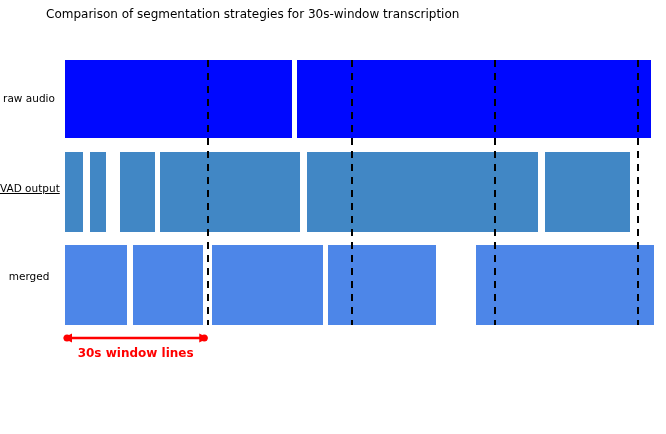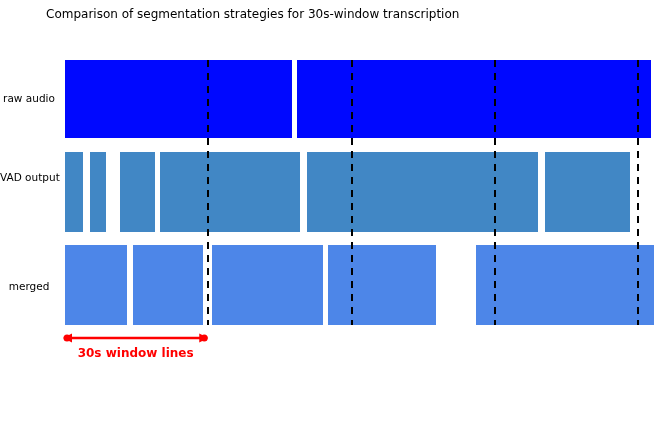--- a/index.html
+++ b/index.html
@@ -34,28 +34,28 @@
 </head>
 <body>
 
 <div class="canvas">
   <div class="title">Comparison of segmentation strategies for 30s-window transcription</div>
 
   <div id="plot">
       <div class="rowlabel" style="top: 92px;">raw audio</div>
       <div class="bar" style="left: 65px; width: 226.812px; top: 60px; height: 78px; background: rgb(0, 8, 255);"></div>
       <div class="bar" style="left: 297.065px; width: 353.827px; top: 60px; height: 78px; background: rgb(0, 8, 255);"></div>
-      <div class="rowlabel" style="top: 171px;">VAD output</div>
+      <div class="rowlabel" style="top: 182px; text-decoration: underline;">VAD output</div>
       <div class="bar" style="left: 65px; width: 18.145px; top: 152px; height: 80px; background: rgb(65, 135, 197);"></div>
       <div class="bar" style="left: 89.83px; width: 16.235px; top: 152px; height: 80px; background: rgb(65, 135, 197);"></div>
       <div class="bar" style="left: 119.912px; width: 34.8575px; top: 152px; height: 80px; background: rgb(65, 135, 197);"></div>
       <div class="bar" style="left: 160.022px; width: 139.907px; top: 152px; height: 80px; background: rgb(65, 135, 197);"></div>
       <div class="bar" style="left: 307.092px; width: 230.632px; top: 152px; height: 80px; background: rgb(65, 135, 197);"></div>
       <div class="bar" style="left: 544.888px; width: 84.995px; top: 152px; height: 80px; background: rgb(65, 135, 197);"></div>
-      <div class="rowlabel" style="top: 280px;">merged</div>
+      <div class="rowlabel" style="top: 270px;">merged</div>
       <div class="bar" style="left: 65px; width: 62.075px; top: 245px; height: 80px; background: rgb(77, 134, 232);"></div>
       <div class="bar" style="left: 132.805px; width: 70.1925px; top: 245px; height: 80px; background: rgb(77, 134, 232);"></div>
       <div class="bar" style="left: 212.07px; width: 110.78px; top: 245px; height: 80px; background: rgb(77, 134, 232);"></div>
       <div class="bar" style="left: 328.103px; width: 107.915px; top: 245px; height: 80px; background: rgb(77, 134, 232);"></div>
       <div class="bar" style="left: 476.127px; width: 177.63px; top: 245px; height: 80px; background: rgb(77, 134, 232);"></div>
       <div class="vline" style="left: 207.25px;"></div>
       <div class="vline" style="left: 350.5px;"></div>
       <div class="vline" style="left: 493.75px;"></div>
       <div class="vline" style="left: 637px;"></div>
     </div>

